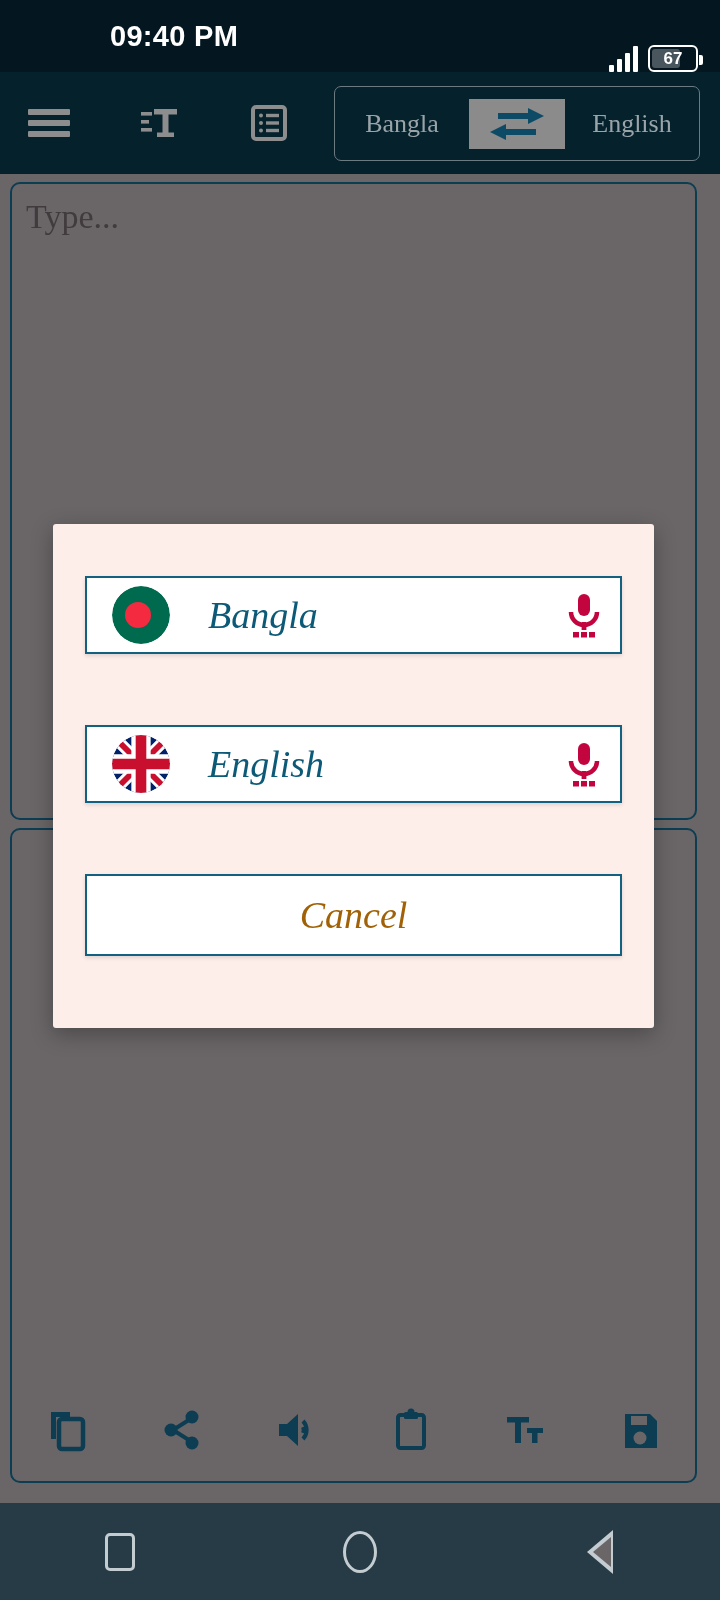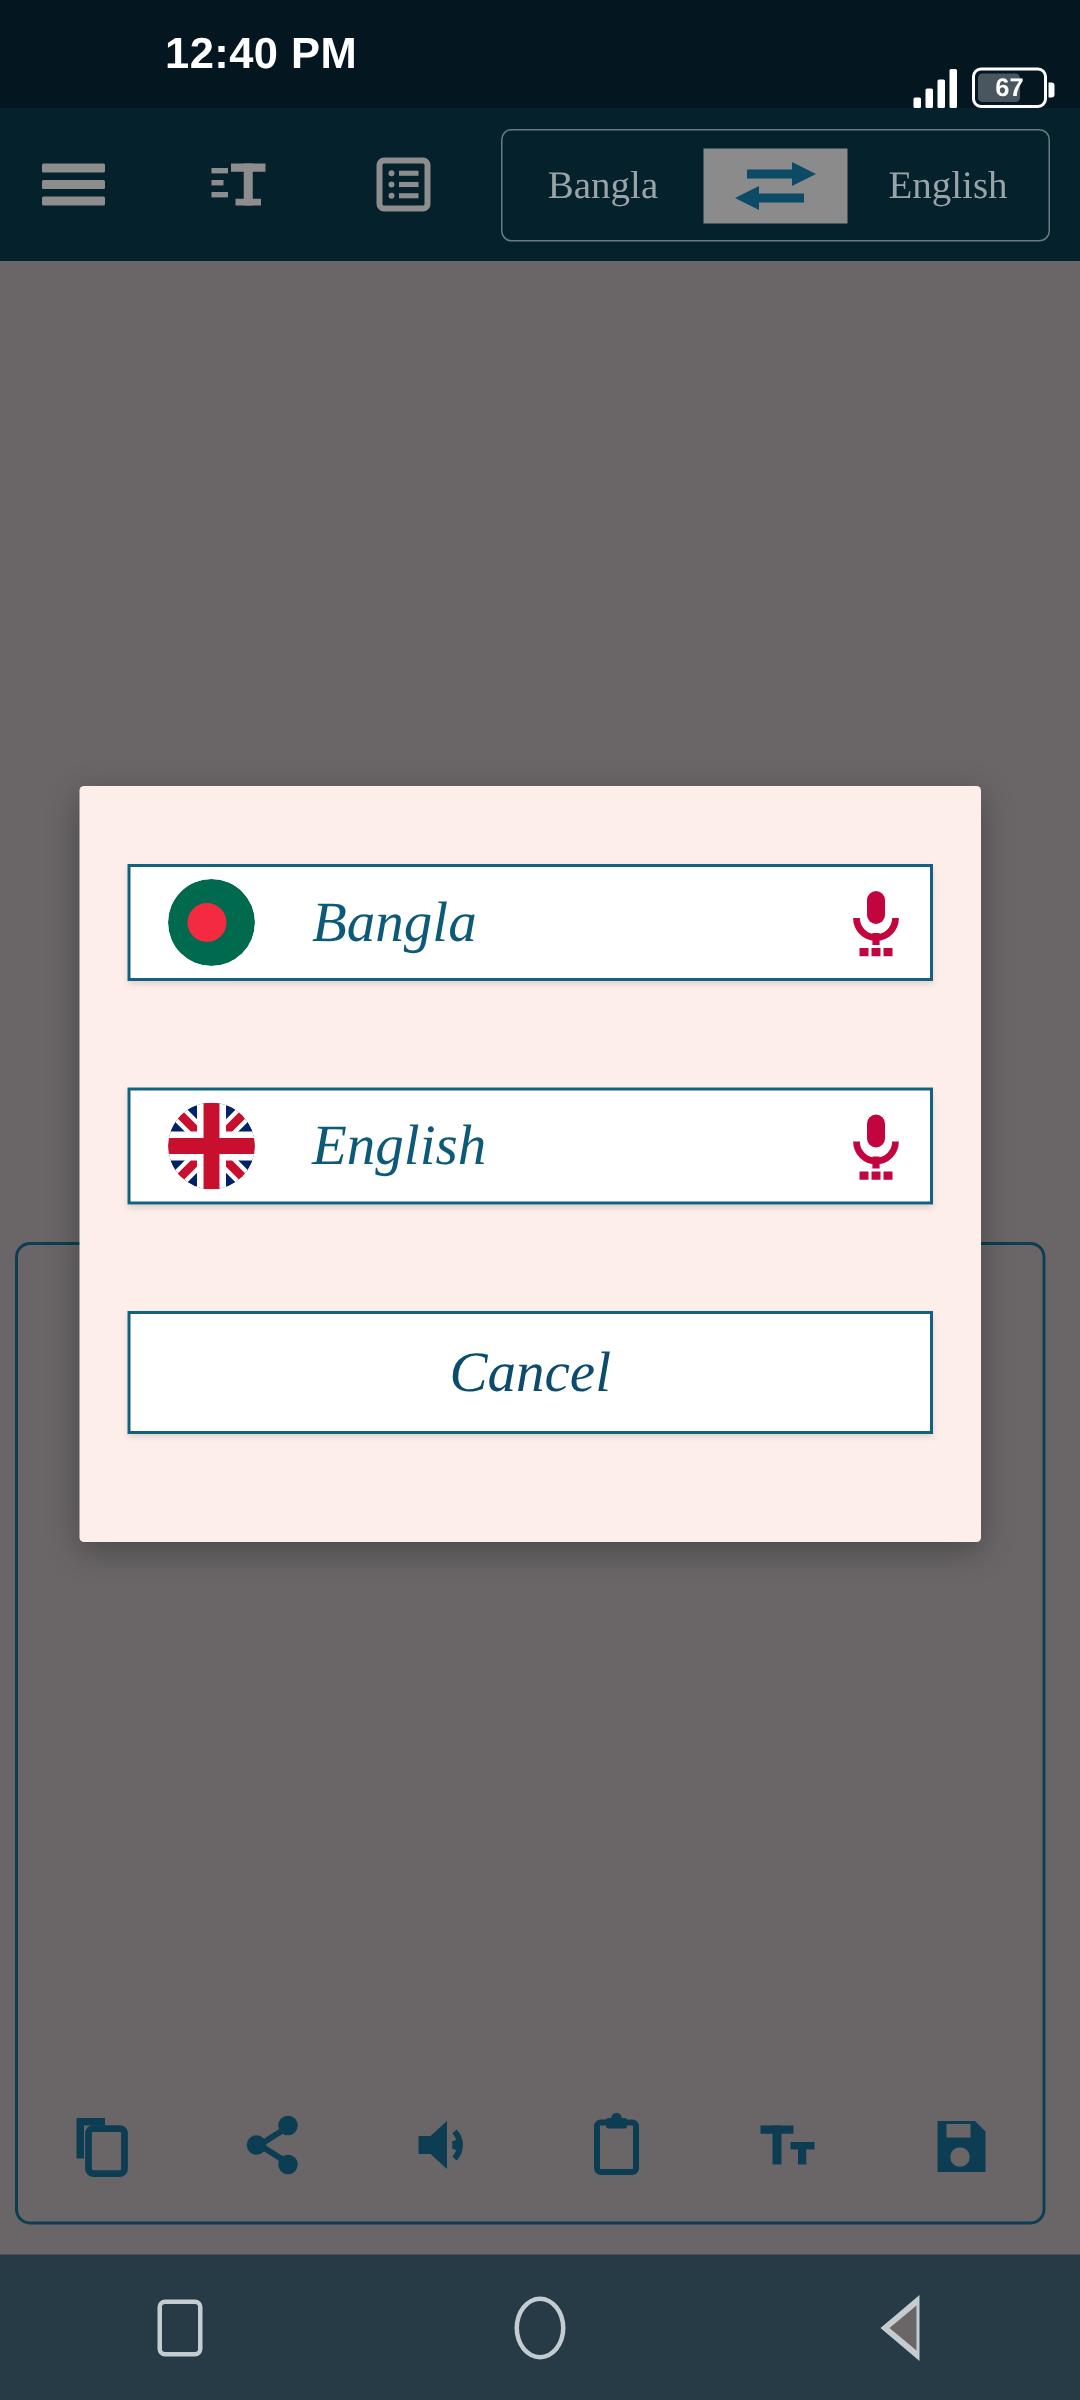--- a/index.html
+++ b/index.html
@@ -183,30 +183,30 @@
     background: #ffffff;
     border: 2.5px solid #136180;
     display: flex; align-items: center; justify-content: center;
     box-shadow: 0 2px 4px rgba(0,0,0,0.12);
     cursor: pointer;
   }
   #cancel-label {
     font-family: "Liberation Serif", serif;
     font-style: italic;
     font-size: 38px;
-    color: #0c4a6e;
+    color: #a16207;
   }
 </style>
 </head>
 <body>
 
 <div id="screen">
 
   <div id="status-bar">
-    <div id="status-time">12:40 PM</div>
+    <div id="status-time">09:40 PM</div>
     <div id="status-right">
       <div class="signal-bars">
         <i></i>
           <i></i>
           <i></i>
           <i></i>
       </div>
       <div class="battery">
         <div class="battery-fill"></div>
         <span class="battery-text">67</span>
@@ -260,20 +260,23 @@
             <rect x="8" y="6" width="32" height="6"></rect>
             <polygon points="0,25 16,17 16,33"></polygon>
             <rect x="14" y="22" width="32" height="6"></rect>
           </g>
         </svg>
       </div>
       <div class="lang-label">English</div>
     </div>
   </div>
 
+  <div id="source-area" class="text-area">
+    <div id="source-placeholder">Type...</div>
+  </div>
 
   <div id="target-area" class="text-area"></div>
 
   <div id="bottom-toolbar">
 
     <div class="tool-btn">
       <svg width="46" height="46" viewBox="0 0 46 46">
         <path d="M7 5 h19 v5 h-14 v22 h-5 z" fill="#0d3d52"></path>
         <rect x="15" y="12" width="24" height="30" rx="3" fill="none" stroke="#0d3d52" stroke-width="4.5"></rect>
       </svg>

